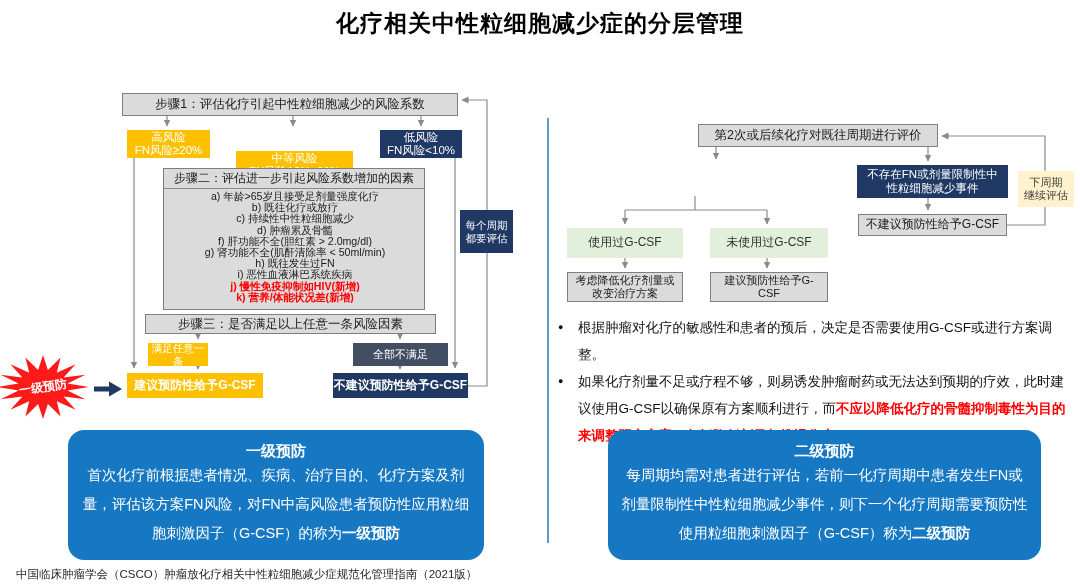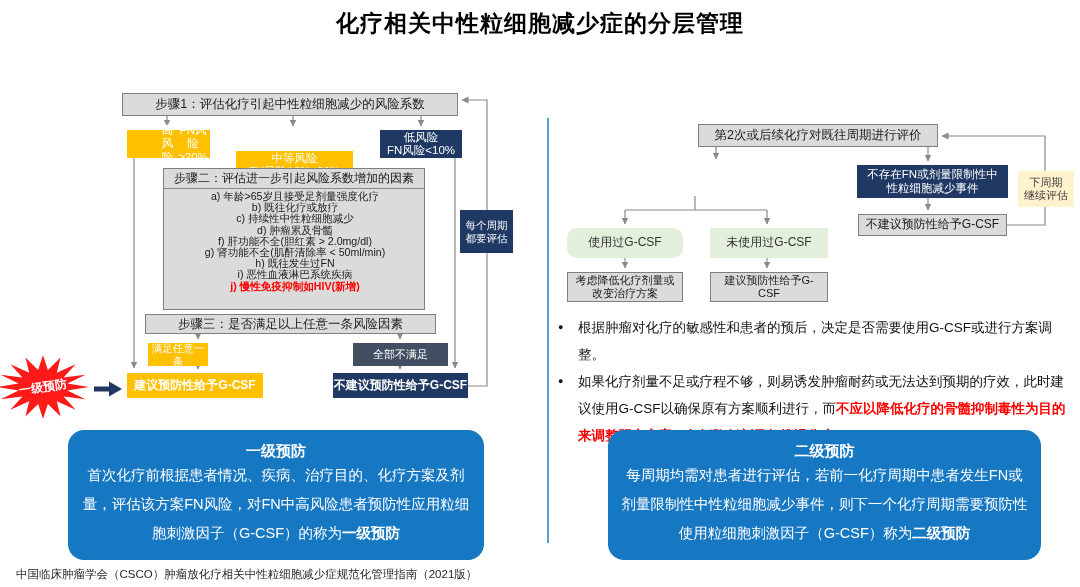--- a/index.html
+++ b/index.html
@@ -77,21 +77,21 @@
       <path d="M767,258 L767,268" marker-end="url(#ar)"></path>
       <path d="M928,198 L928,210" marker-end="url(#ar)"></path>
       <path d="M1007,225 L1045,225 L1045,136 L942,136" marker-end="url(#ar)"></path>
     </g>
   </svg>
 
   <div id="divider" class="abs"></div>
 
   <div class="box grayb" style="left:122px;top:93px;width:336px;height:23px;font-size:12.5px;">步骤1：评估化疗引起中性粒细胞减少的风险系数</div>
 
-  <div class="box gold" style="left:127px;top:130px;width:83px;height:28px;font-size:11.5px;flex-direction:row;padding-left:32px;">
+  <div class="box gold" style="left:127px;top:130px;width:83px;height:28px;font-size:11.5px;flex-direction:column;">
     <span>高风险</span>
     <span>FN风险≥20%</span>
   </div>
   <div class="box gold" style="left:236px;top:130px;width:117px;height:28px;font-size:11.5px;flex-direction:column;margin-top:21px;">
     <span>中等风险</span>
     <span>FN风险10%~20%</span>
   </div>
   <div class="box navy" style="left:380px;top:130px;width:82px;height:28px;font-size:11.5px;flex-direction:column;">
     <span>低风险</span>
     <span>FN风险&lt;10%</span>
@@ -102,20 +102,21 @@
     <div class="lst">
       <div>a) 年龄&gt;65岁且接受足剂量强度化疗</div>
       <div>b) 既往化疗或放疗</div>
       <div>c) 持续性中性粒细胞减少</div>
       <div>d) 肿瘤累及骨髓</div>
       <div>f) 肝功能不全(胆红素 &gt; 2.0mg/dl)</div>
       <div>g) 肾功能不全(肌酐清除率 &lt; 50ml/min)</div>
       <div>h) 既往发生过FN</div>
       <div>i) 恶性血液淋巴系统疾病</div>
       <div class="new">j) 慢性免疫抑制如HIV(新增)</div>
+      <div class="new">k) 营养/体能状况差(新增)</div>
     </div>
   </div>
 
   <div class="box grayb" style="left:145px;top:314px;width:291px;height:20px;font-size:12.5px;">步骤三：是否满足以上任意一条风险因素</div>
 
   <div class="box gold" style="left:148px;top:343px;width:60px;height:23px;font-size:10.5px;">满足任意一条</div>
   <div class="box slate" style="left:353px;top:343px;width:95px;height:23px;font-size:11px;">全部不满足</div>
 
   <div class="box gold bold" style="left:127px;top:373px;width:136px;height:25px;font-size:12px;">建议预防性给予G-CSF</div>
   <div class="box navy bold" style="left:333px;top:373px;width:135px;height:25px;font-size:12px;">不建议预防性给予G-CSF</div>
@@ -135,21 +136,21 @@
 
   <div class="box grayb" style="left:698px;top:124px;width:240px;height:23px;font-size:12.5px;">第2次或后续化疗对既往周期进行评价</div>
 
   <div class="box navy" style="left:857px;top:165px;width:151px;height:33px;font-size:11.5px;padding:2px 6px;">不存在FN或剂量限制性中性粒细胞减少事件</div>
 
   <div class="box creamb pre" style="left:1018px;top:171px;width:56px;height:36px;font-size:11px;">下周期
 继续评估</div>
 
   <div class="box grayb" style="left:858px;top:214px;width:149px;height:22px;font-size:12px;">不建议预防性给予G-CSF</div>
 
-  <div class="box greenb" style="left:567px;top:228px;width:116px;height:30px;font-size:12px;border-radius:10px;">使用过G-CSF</div>
+  <div class="box greenb" style="left:567px;top:228px;width:116px;height:30px;font-size:12px;">使用过G-CSF</div>
   <div class="box greenb" style="left:710px;top:228px;width:118px;height:30px;font-size:12px;">未使用过G-CSF</div>
 
   <div class="box grayb" style="left:567px;top:272px;width:116px;height:30px;font-size:11px;padding:1px 4px;">考虑降低化疗剂量或改变治疗方案</div>
   <div class="box grayb" style="left:710px;top:272px;width:118px;height:30px;font-size:11px;padding:1px 10px;">建议预防性给予G-CSF</div>
 
   <div id="bullets" class="abs">
     <div class="bullet">
       <span class="dot">●</span>
       <span>根据肿瘤对化疗的敏感性和患者的预后，决定是否需要使用G-CSF或进行方案调整。</span>
     </div>

